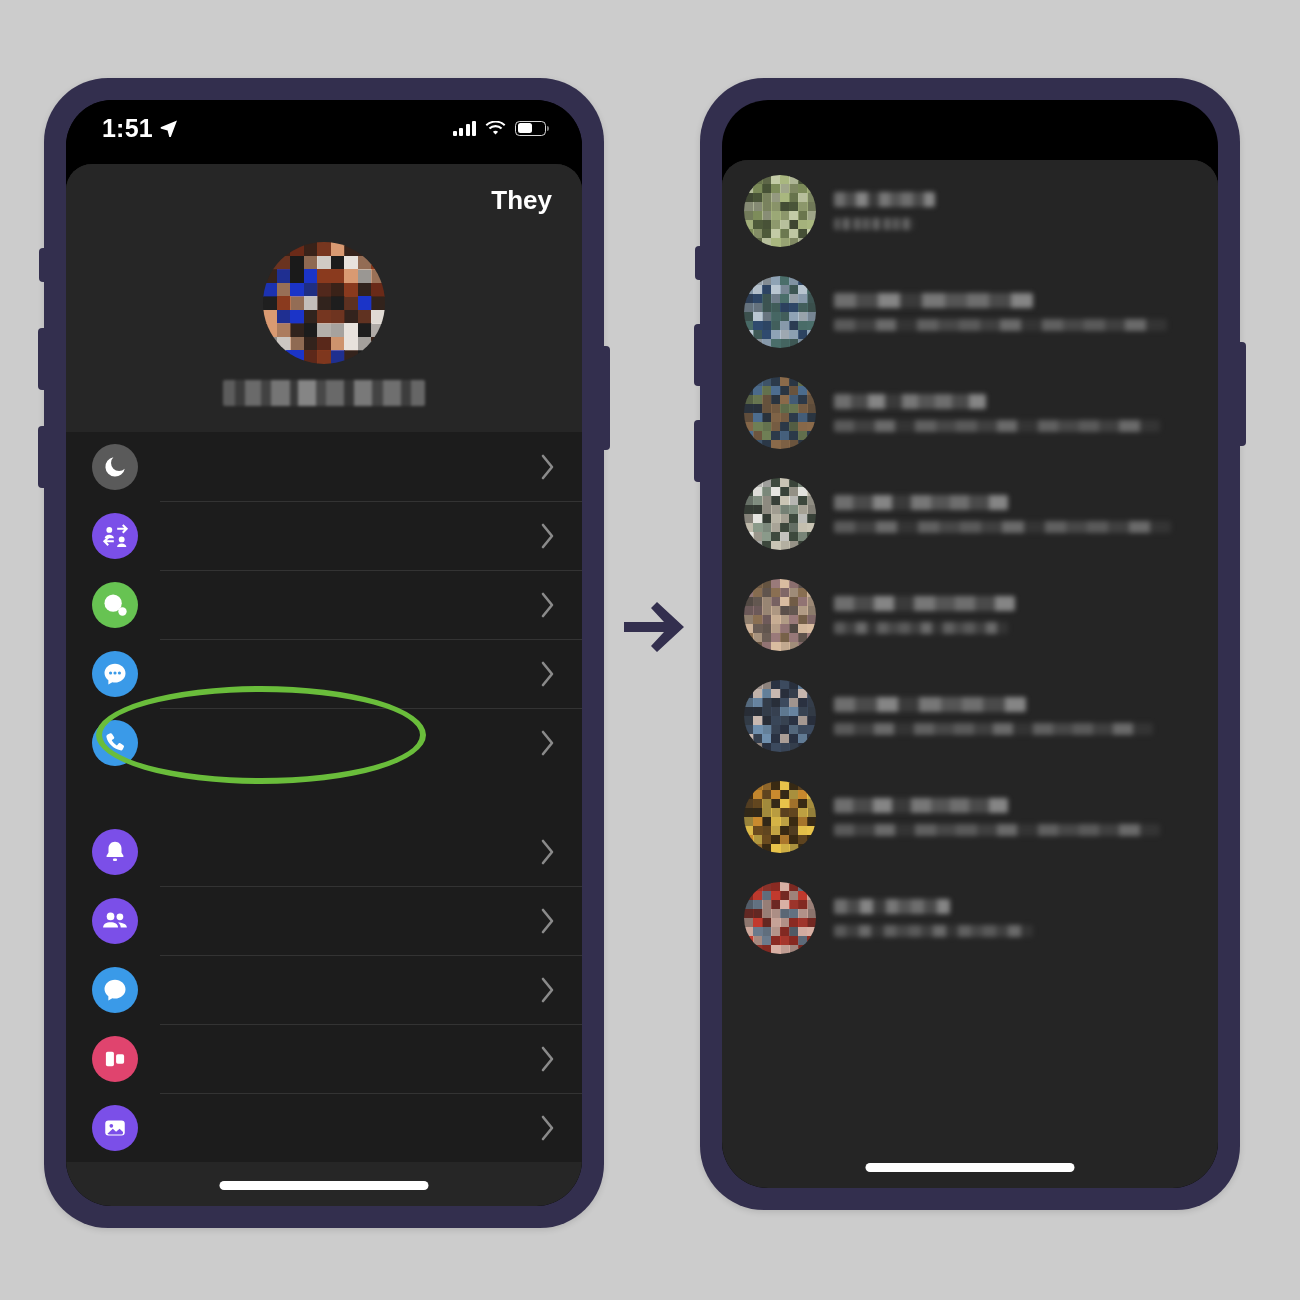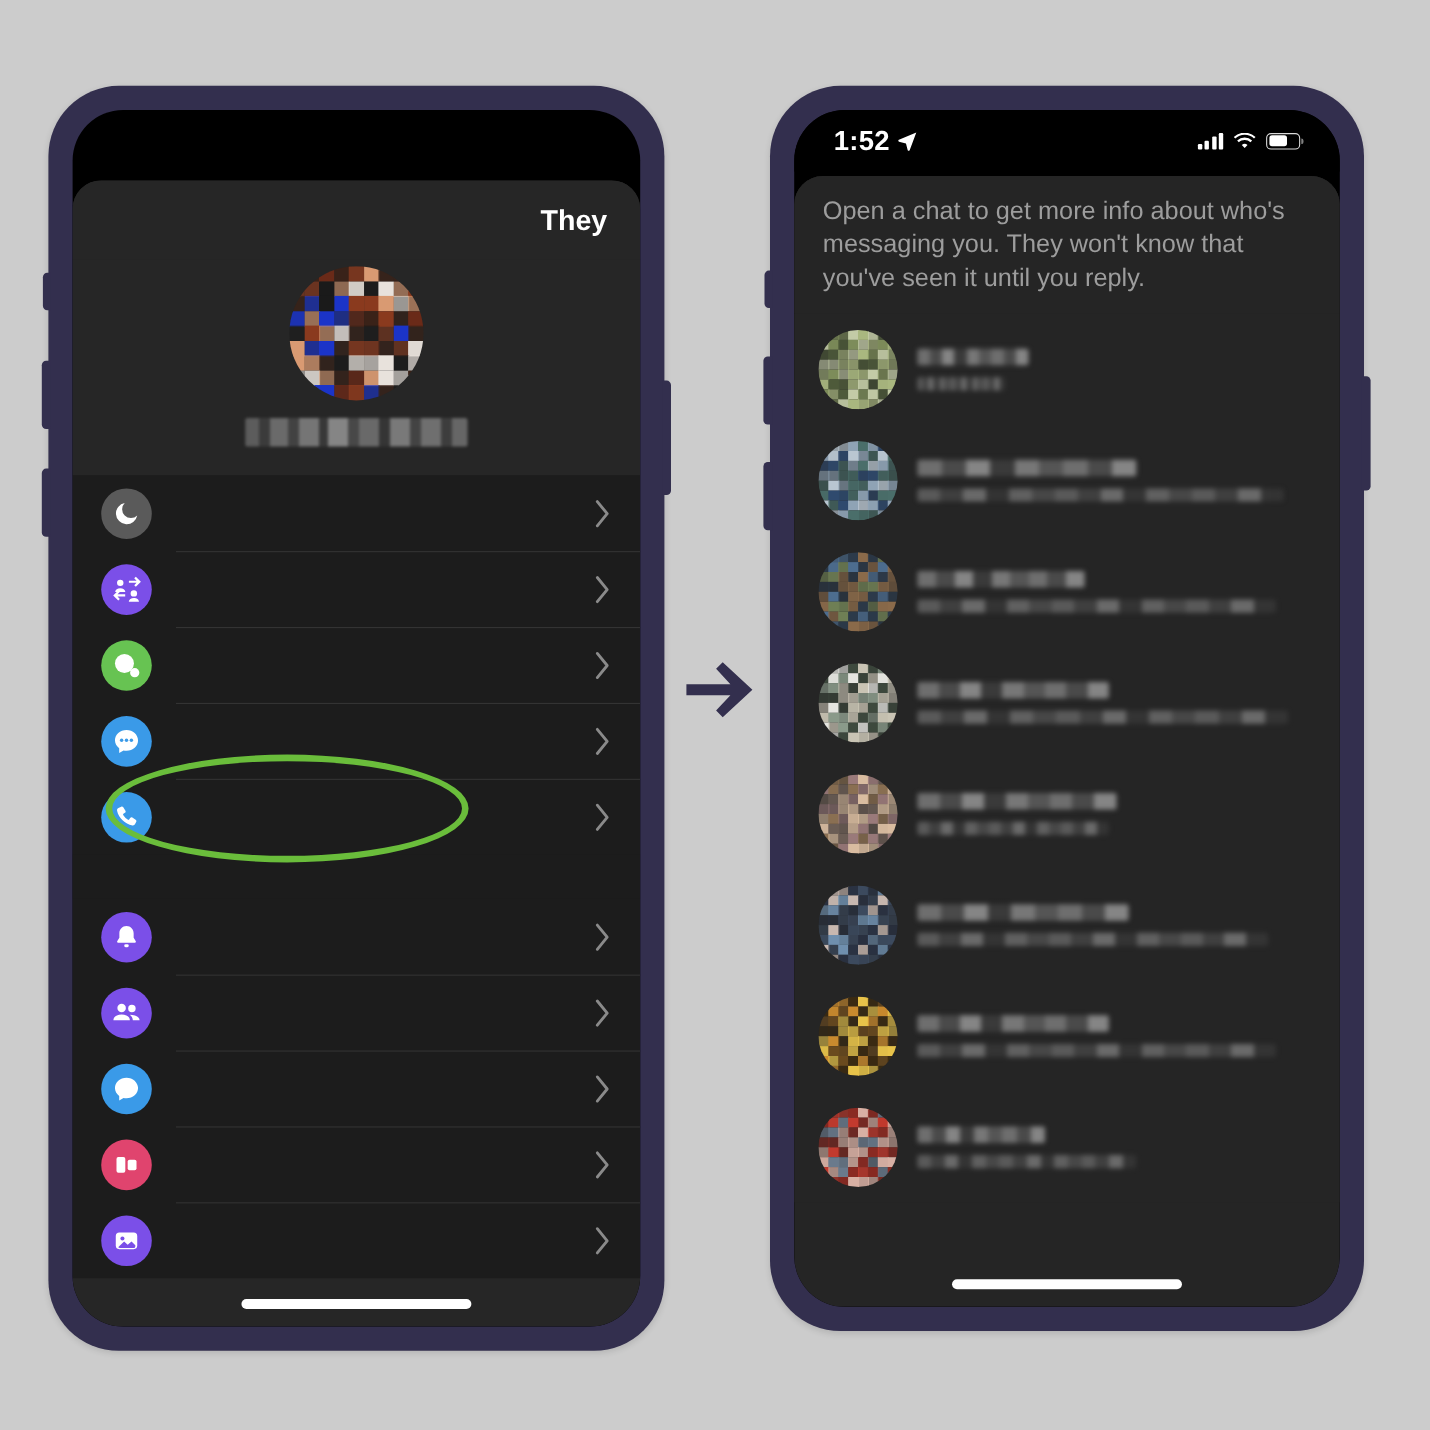--- a/index.html
+++ b/index.html
@@ -205,20 +205,44 @@
     <div class="grille"></div>
     <div class="camdot"></div>
     <div class="btn-side silent" style="top:170px"></div>
     <div class="btn-side vol" style="top:250px"></div>
     <div class="btn-side vol" style="top:348px"></div>
     <div class="btn-side power" style="top:268px"></div>
 
     <div class="screen">
       <div class="notch"></div>
 
+      <div class="statusbar">
+        <div class="clock">
+          <span>1:51</span>
+          <svg class="loc-arrow" width="18" height="18" viewBox="0 0 18 18">
+            <path d="M17 1.4 1.2 8.1c-.8.3-.7 1.5.1 1.7l6.3 1.6 1.6 6.3c.2.8 1.4.9 1.7.1z" fill="#fff"></path>
+          </svg>
+        </div>
+        <div class="status-right">
+          <span class="bars">
+              <i></i>
+              <i></i>
+              <i></i>
+              <i></i>
+            </span>
+          <svg width="21" height="15" viewBox="0 0 21 15">
+            <path d="M10.5 13.6 7.9 10.8a3.9 3.9 0 0 1 5.2 0z" fill="#fff"></path>
+            <path d="M10.5 6.2c-2 0-3.9.8-5.3 2.1L3.7 6.8a9.7 9.7 0 0 1 13.6 0l-1.5 1.5a7.5 7.5 0 0 0-5.3-2.1z" fill="#fff"></path>
+            <path d="M10.5 1.6c-3.3 0-6.3 1.3-8.5 3.4L.6 3.6A14.3 14.3 0 0 1 20.4 3.6l-1.4 1.4a12 12 0 0 0-8.5-3.4z" fill="#fff"></path>
+          </svg>
+          <span class="batt">
+              <span style="width:55%"></span>
+            </span>
+        </div>
+      </div>
 
       <div class="sheet">
 
         <div class="topbar-done">
           <span class="done-label">They</span>
         </div>
 
         <div class="profile">
           <div class="avatar-big" id="bigAvatar">
               <span class="px" style="left:0px;top:0px;width:14.155555555555555px;height:14.155555555555555px;background:#d99a72;opacity:0.94"></span>
@@ -461,47 +485,22 @@
     <div class="grille"></div>
     <div class="camdot"></div>
     <div class="btn-side silent" style="top:168px"></div>
     <div class="btn-side vol" style="top:246px"></div>
     <div class="btn-side vol" style="top:342px"></div>
     <div class="btn-side power" style="top:264px"></div>
 
     <div class="screen">
       <div class="notch"></div>
 
-      <div class="statusbar">
-        <div class="clock">
-          <span>1:52</span>
-          <svg class="loc-arrow" width="18" height="18" viewBox="0 0 18 18">
-            <path d="M17 1.4 1.2 8.1c-.8.3-.7 1.5.1 1.7l6.3 1.6 1.6 6.3c.2.8 1.4.9 1.7.1z" fill="#fff"></path>
-          </svg>
-        </div>
-        <div class="status-right">
-          <span class="bars">
-              <i></i>
-              <i></i>
-              <i></i>
-              <i></i>
-            </span>
-          <svg width="21" height="15" viewBox="0 0 21 15">
-            <path d="M10.5 13.6 7.9 10.8a3.9 3.9 0 0 1 5.2 0z" fill="#fff"></path>
-            <path d="M10.5 6.2c-2 0-3.9.8-5.3 2.1L3.7 6.8a9.7 9.7 0 0 1 13.6 0l-1.5 1.5a7.5 7.5 0 0 0-5.3-2.1z" fill="#fff"></path>
-            <path d="M10.5 1.6c-3.3 0-6.3 1.3-8.5 3.4L.6 3.6A14.3 14.3 0 0 1 20.4 3.6l-1.4 1.4a12 12 0 0 0-8.5-3.4z" fill="#fff"></path>
-          </svg>
-          <span class="batt">
-              <span style="width:62%"></span>
-            </span>
-        </div>
-      </div>
 
       <div class="sheet">
-        <div class="blurb">Open a chat to get more info about who's messaging you. They won't know that you've seen it until you reply.</div>
         <div class="req-list" id="rightList">
   <div class="req-row">
     <div class="req-av" id="ra0">
                 <span class="px" style="left:0px;top:0px;width:9.6px;height:9.6px;background:#7d8c5a;opacity:0.85"></span>
                 <span class="px" style="left:9px;top:0px;width:9.6px;height:9.6px;background:#7d8c5a;opacity:0.76"></span>
                 <span class="px" style="left:18px;top:0px;width:9.6px;height:9.6px;background:#7d8c5a;opacity:0.64"></span>
                 <span class="px" style="left:27px;top:0px;width:9.6px;height:9.6px;background:#c3cba6;opacity:1.09"></span>
                 <span class="px" style="left:36px;top:0px;width:9.6px;height:9.6px;background:#a9b77f;opacity:1.01"></span>
                 <span class="px" style="left:45px;top:0px;width:9.6px;height:9.6px;background:#c3cba6;opacity:0.87"></span>
                 <span class="px" style="left:54px;top:0px;width:9.6px;height:9.6px;background:#4e5a3a;opacity:0.82"></span>

